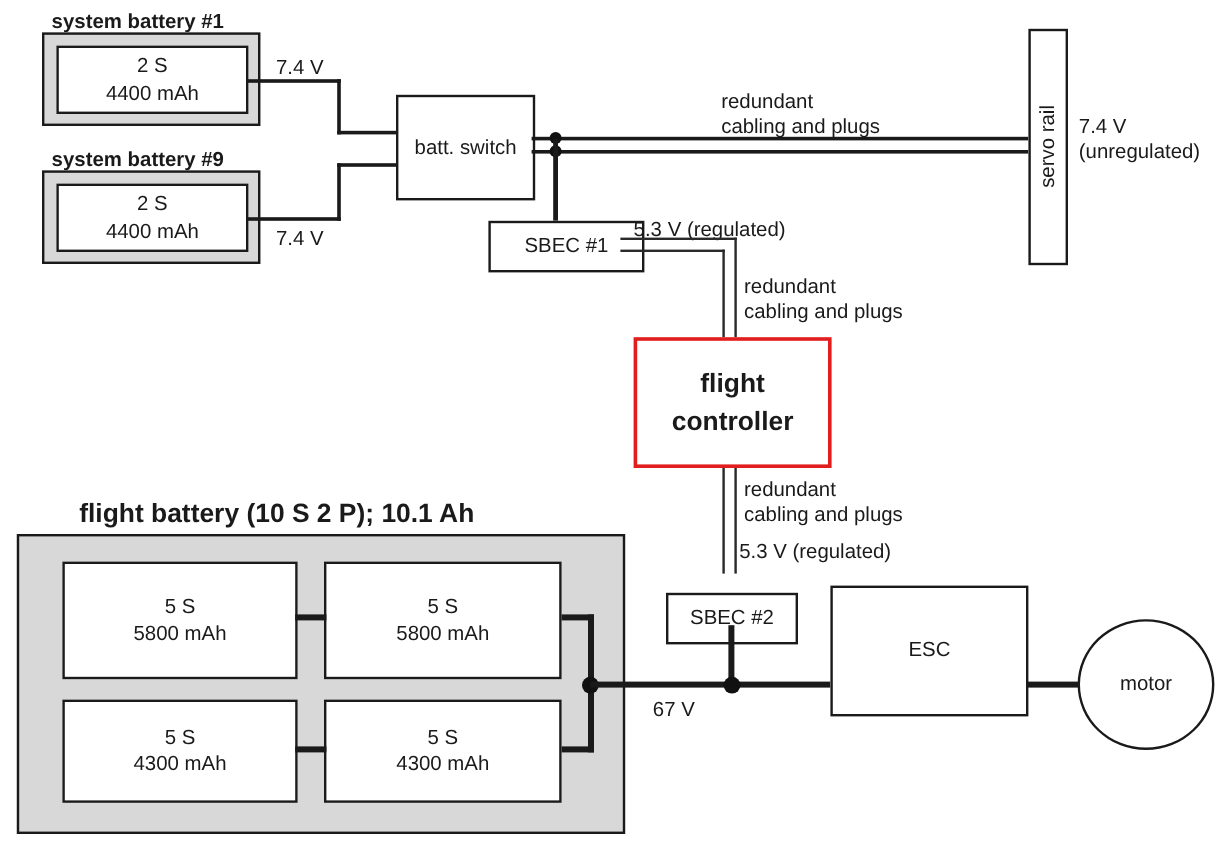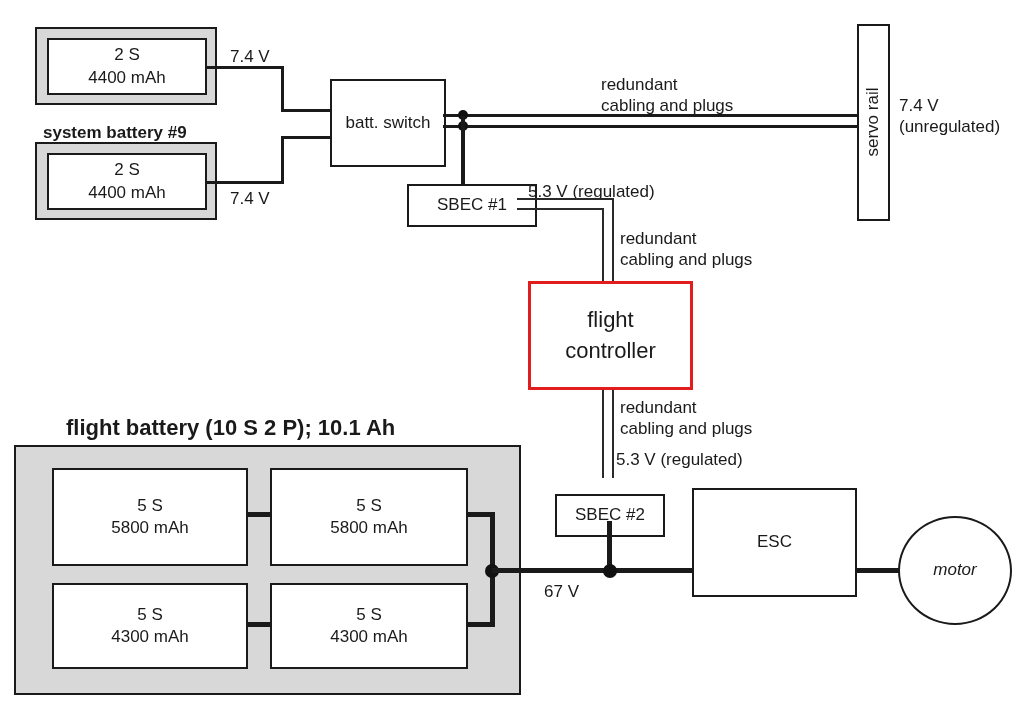--- a/index.html
+++ b/index.html
@@ -34,31 +34,32 @@
     line-height: 1.24;
     white-space: pre-line;
     color: #1a1a1a;
   }
   .b { font-weight: bold; }
   .title-lg { font-size: 22px; font-weight: bold; white-space: nowrap; }
   .ml { white-space: pre-line; }
   .fc-box {
     border: 3px solid #e21d1d;
     font-size: 22px;
-    font-weight: normal;
+    font-weight: bold;
     line-height: 1.4;
   }
   .circle { border-radius: 50%; }
   .vtext { transform: rotate(-90deg); white-space: nowrap; }
 </style>
 </head>
 <body>
 
 <div id="stage">
 
+  <div class="lbl b" style="left:43px; top:7px;">system battery #1</div>
   <div class="box gray" style="left:35px; top:27px; width:182px; height:78px;"></div>
   <div class="box ml" style="left:47px; top:38px; width:160px; height:57px;">2 S
 4400 mAh</div>
   <div class="lbl" style="left:230px; top:46px;">7.4 V</div>
 
   <div class="lbl b" style="left:43px; top:122px;">system battery #9</div>
   <div class="box gray" style="left:35px; top:142px; width:182px; height:78px;"></div>
   <div class="box ml" style="left:47px; top:153px; width:160px; height:57px;">2 S
 4400 mAh</div>
   <div class="lbl" style="left:230px; top:188px;">7.4 V</div>
@@ -139,17 +140,17 @@
   <div class="wire" style="left:492px; top:568px; width:200px; height:5px;"></div>
   <div class="dot" style="left:603px; top:564px; width:14px; height:14px;"></div>
   <div class="lbl" style="left:544px; top:581px;">67 V</div>
 
   <div class="box" style="left:692px; top:488px; width:165px; height:109px;">
     <span>ESC</span>
   </div>
 
   <div class="wire" style="left:855px; top:568px; width:46px; height:5px;"></div>
 
-  <div class="box circle" style="left:898px; top:516px; width:114px; height:109px;font-style:italic;">
+  <div class="box circle" style="left:898px; top:516px; width:114px; height:109px;">
     <span>motor</span>
   </div>
 
 </div>
 
 </body></html>

